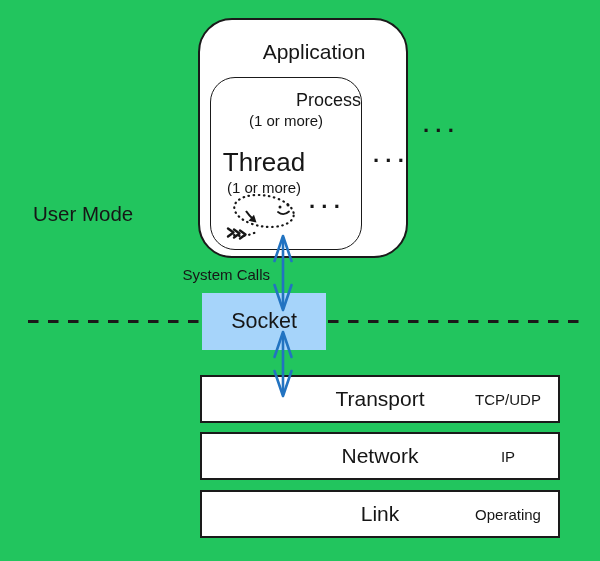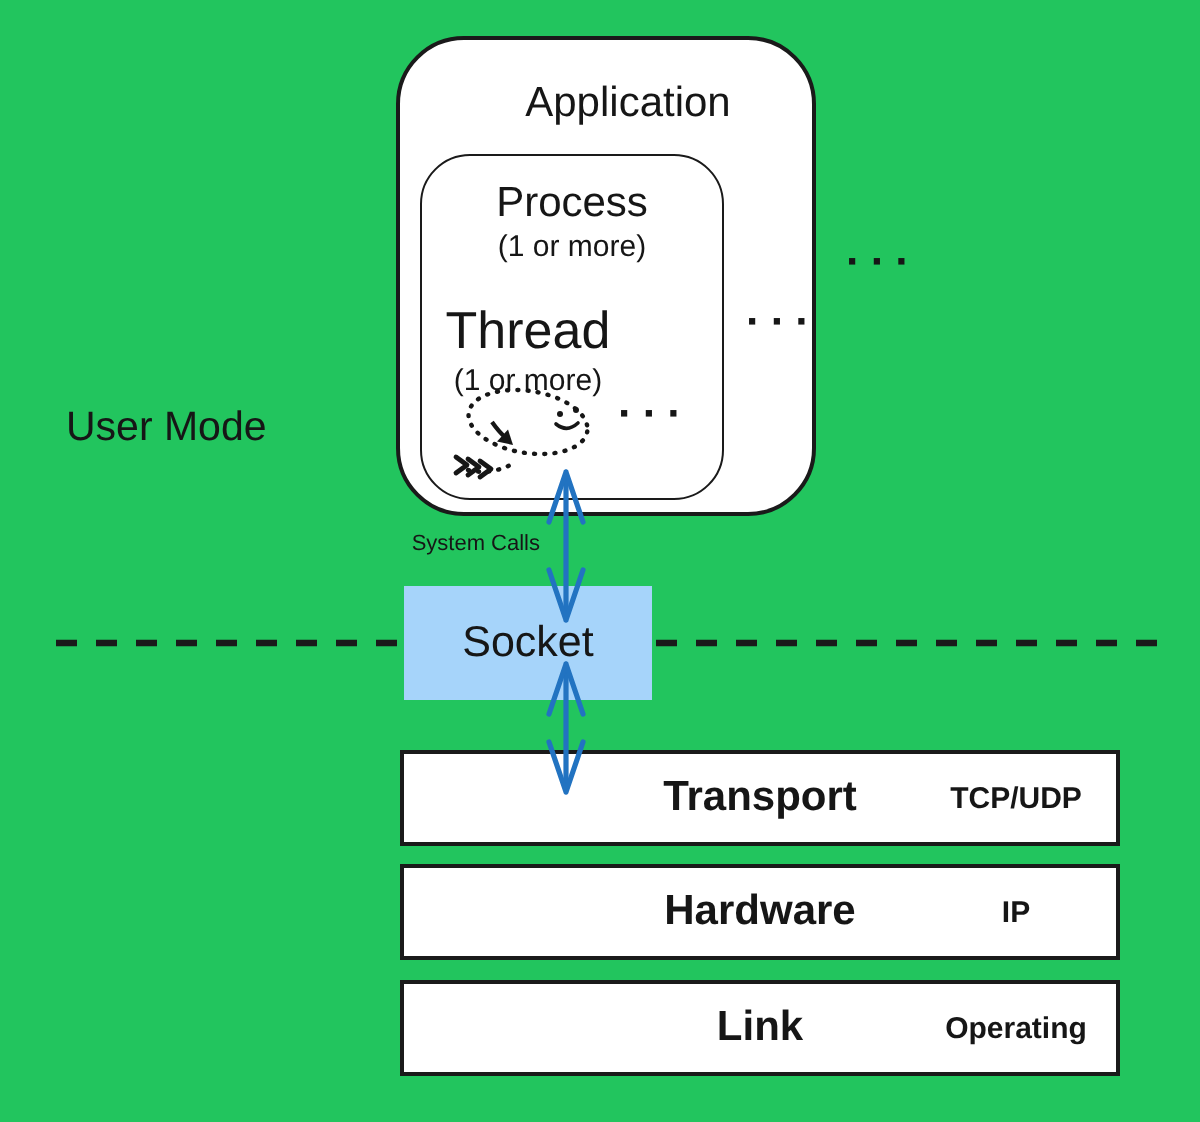--- a/index.html
+++ b/index.html
@@ -27,58 +27,57 @@
   .app-title{
     margin-top:20px;text-align:center;padding-left:22px;
     font-size:21px;
   }
   
   .process-box{
     position:absolute;left:10px;top:57px;width:152px;height:173px;
     border:1.6px solid var(--line);border-radius:25px;background:#fff;
     box-sizing:border-box;
   }
-  .p-title{margin-top:12px;text-align:center;font-size:21px;}
+  .p-title{margin-top:12px;text-align:right;font-size:18px;}
   .p-sub{margin-top:1px;text-align:center;font-size:15px;}
   .t-block{margin-top:18px;text-align:center;padding-right:44px;}
   .t-title{font-size:26px;}
   .t-sub{margin-top:1px;font-size:15px;}
   .doodle{position:absolute;left:14px;top:112px;}
 
   .dots{
     position:absolute;font-size:22px;font-weight:700;letter-spacing:5px;
     line-height:22px;color:var(--ink);white-space:nowrap;
   }
   .dots-threads{left:98px;top:118px;}
   .dots-processes{left:173px;top:130px;}
   .dots-apps{left:423px;top:120px;z-index:1;}
 
   .label-user-mode{
     position:absolute;left:33px;top:202px;font-size:20.5px;z-index:1;
   }
   .label-system-calls{
-    position:absolute;right:330px;top:266px;font-size:11px;z-index:1;white-space:nowrap;
+    position:absolute;right:330px;top:266px;font-size:15px;z-index:1;white-space:nowrap;
   }
   .socket-box{
     position:absolute;left:202px;top:293px;width:124px;height:57px;
     background:var(--socket-fill);z-index:2;
     display:flex;align-items:center;justify-content:center;
     font-size:21.5px;
   }
   .kernel-block{
     position:absolute;left:5px;top:372px;width:163px;text-align:center;z-index:1;
   }
   .kernel-main{font-size:20.5px;}
   .kernel-sub{font-size:15.5px;margin-top:3px;white-space:nowrap;}
 
   .layer-box{
     position:absolute;left:200px;width:360px;height:48px;
     border:2.5px solid var(--line);background:#fff;box-sizing:border-box;
     z-index:1;
-    font-weight:bold;
   }
   .layer-transport{top:375px;}
   .layer-network{top:432px;}
   .layer-link{top:490px;}
   .layer-label{
     position:absolute;left:0;right:0;top:0;bottom:0;
     display:flex;align-items:center;justify-content:center;
     font-size:21px;
   }
   .layer-protocol{
@@ -141,21 +140,21 @@
 
   <div class="socket-box">
     <span>Socket</span>
   </div>
 
   <div class="layer-box layer-transport">
     <div class="layer-label">Transport</div>
     <div class="layer-protocol">TCP/UDP</div>
   </div>
   <div class="layer-box layer-network">
-    <div class="layer-label">Hardware</div>
+    <div class="layer-label">Network</div>
     <div class="layer-protocol">IP</div>
   </div>
   <div class="layer-box layer-link">
     <div class="layer-label">Link</div>
     <div class="layer-protocol">Operating</div>
   </div>
 
   <svg class="overlay" width="600" height="561" viewBox="0 0 600 561">
     <g stroke="var(--accent)" stroke-width="2.6" fill="none" stroke-linecap="round">
 

